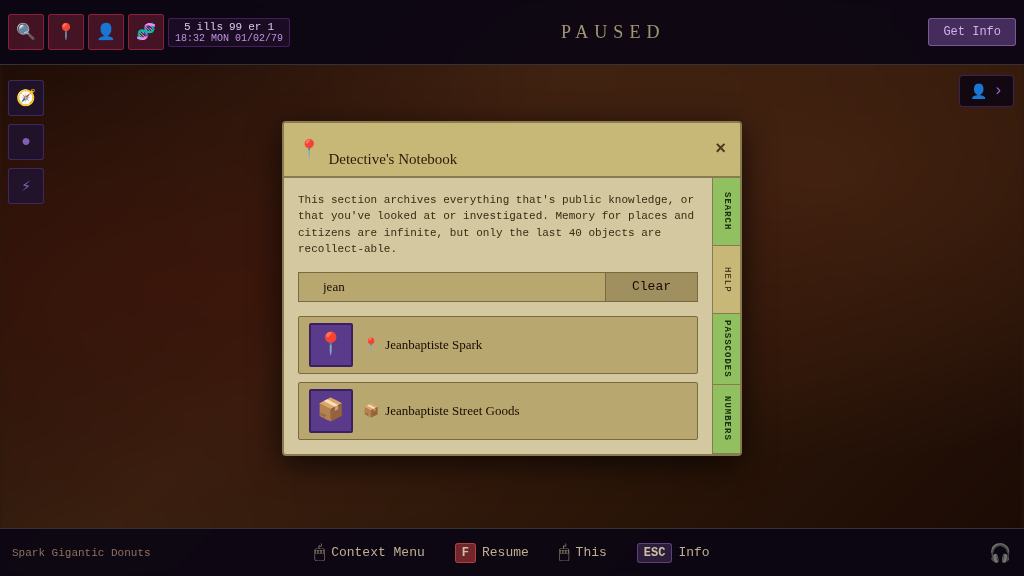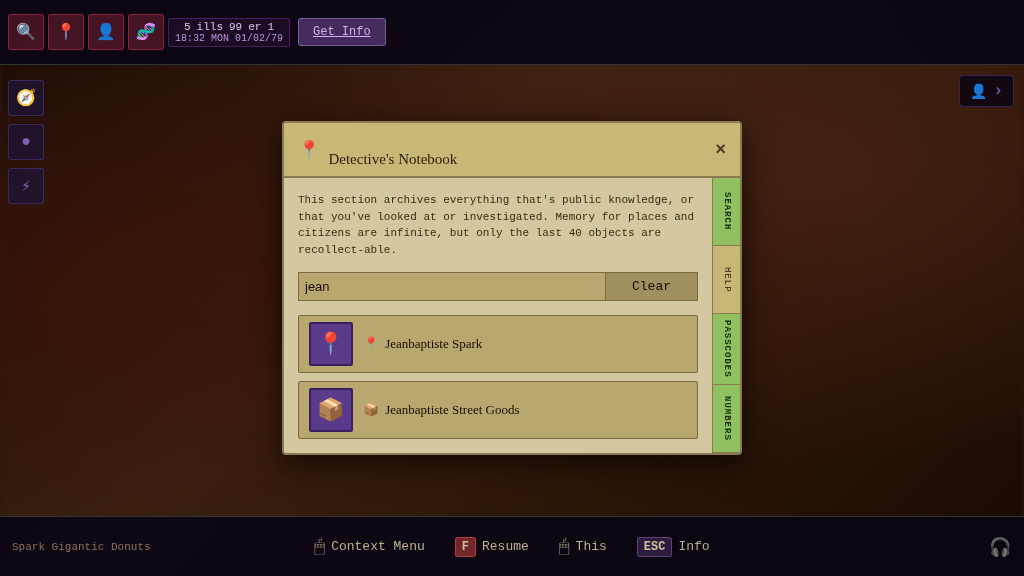--- a/index.html
+++ b/index.html
@@ -125,21 +125,20 @@
     .get-info-btn {
       background: rgba(150,100,200,0.4);
       border: 1px solid rgba(180,130,220,0.5);
       color: #d0b0f0;
       padding: 6px 14px;
       border-radius: 3px;
       font-size: 12px;
       cursor: pointer;
       margin-right: 8px;
       white-space: nowrap;
-      text-decoration: underline;
     }
 
     
     .side-left {
       position: absolute;
       left: 8px;
       top: 80px;
       display: flex;
       flex-direction: column;
       gap: 8px;
@@ -259,23 +258,23 @@
       display: flex;
       gap: 0;
       margin-bottom: 14px;
     }
 
     .search-input {
       flex: 1;
       background: #b8a870;
       border: 1px solid #7a6a40;
       color: #1a0a00;
-      padding: 6px 6px;
+      padding: 6px 24px;
       font-size: 13px;
-      font-family: Liberation Sans, sans-serif;
+      font-family: Liberation Serif, serif;
       outline: none;
     }
 
     .clear-btn {
       background: #a09060;
       border: 1px solid #7a6a40;
       border-left: none;
       color: #1a0a00;
       padding: 6px 26px;
       font-size: 13px;
@@ -368,21 +367,21 @@
       color: #1a3010;
       font-weight: bold;
     }
 
     
     .bottom-bar {
       position: absolute;
       bottom: 0;
       left: 0;
       right: 0;
-      height: 60px;
+      height: 48px;
       background: rgba(10,5,20,0.9);
       border-top: 1px solid #333;
       display: flex;
       align-items: center;
       justify-content: center;
       gap: 30px;
       z-index: 10;
     }
 
     .bottom-item {
@@ -443,20 +442,23 @@
         <span>5</span>
         <span>ills</span>
         <span>99</span>
         <span>er</span>
         <span>1</span>
       </div>
       <div class="stats-time">18:32 MON 01/02/79</div>
     </div>
   </div>
 
+  <div class="title-area">
+    <span class="game-title">PAUSED</span>
+  </div>
 
 
   <div class="get-info-btn">Get Info</div>
 </div>
 
 <div class="side-left">
   <div class="side-btn">🧭</div>
   <div class="side-btn">●</div>
   <div class="side-btn">⚡</div>
 </div>

